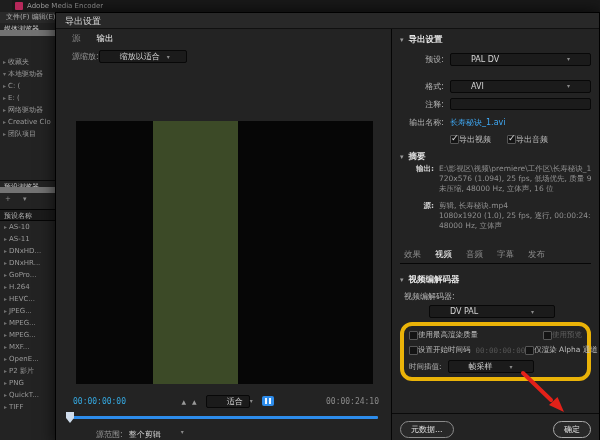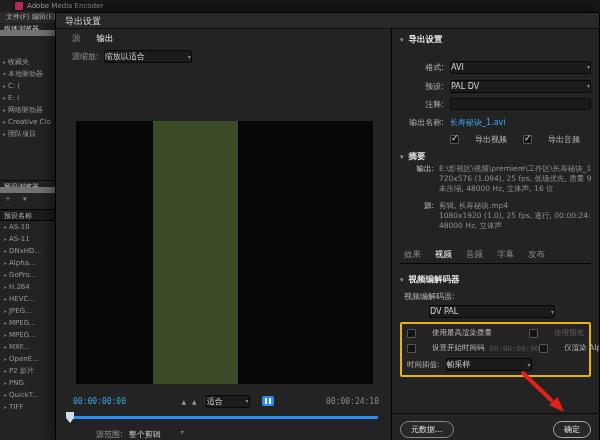--- a/index.html
+++ b/index.html
@@ -24,23 +24,23 @@
   
   .dialog{position:absolute;left:55px;top:12px;width:545px;height:433px;background:#232323;border:1px solid #000;box-shadow:0 0 16px rgba(0,0,0,.75);display:flex;flex-direction:column}
   .dlg-title{height:16px;line-height:16px;flex:none;background:#282828;border-bottom:1px solid #101010;padding-left:9px;font-size:9px;color:#d8d8d8}
   .dlg-body{flex:1;display:flex;min-height:0}
 
   
   .preview{width:336px;flex:none;border-right:1px solid #050505;display:flex;flex-direction:column;min-height:0;background:#232323}
   .ptabs{height:19px;flex:none;display:flex;align-items:center;gap:16px;padding-left:16px;font-size:8.5px}
   .ptab{color:#8a8a8a}
   .ptab.active{color:#fff}
-  .scalerow{height:17px;flex:none;display:flex;align-items:center;gap:5px;padding-left:16px}
+  .scalerow{height:17px;flex:none;display:flex;align-items:center;padding-left:16px}
   .lbl{color:#9a9a9a;font-size:8px}
-  .dd{background:#1b1b1b;border:1px solid #080808;border-radius:2px;height:13px;display:flex;align-items:center;padding:0 0;font-size:8px;color:#d5d5d5;white-space:nowrap}
+  .dd{background:#1b1b1b;border:1px solid #080808;border-radius:2px;height:13px;display:flex;align-items:center;padding:0 20px;font-size:8px;color:#d5d5d5;white-space:nowrap}
   .ch{margin-left:auto;padding-left:7px;color:#8a8a8a;font-size:6px;line-height:1}
   .scaledd{width:88px}
   .canvas-wrap{flex:1;position:relative;min-height:0}
   .canvas{position:absolute;left:20px;top:56px;width:297px;height:263px;background:#060606;overflow:hidden}
   .band{position:absolute;top:0;bottom:0;left:26%;width:28.5%;background:#3c4a27}
   .transport{height:20px;flex:none;display:flex;align-items:center;padding:0 12px 0 17px}
   .tc{font-family:"DejaVu Sans Mono",monospace;font-size:8px}
   .tc.cur{color:#35a8e0}
   .tc.dur{color:#8a8a8a}
   .sp{flex:1}
@@ -58,34 +58,34 @@
   
   .settings{flex:1;position:relative;padding:0 8px;overflow:hidden;min-width:0}
   .sec{display:flex;align-items:center;gap:5px;height:14px;font-size:8.5px;font-weight:bold;color:#e3e3e3}
   .tri{color:#9a9a9a;font-size:7px;font-weight:normal}
   .frow{display:flex;align-items:center;height:14px}
   .flbl{width:44px;flex:none;text-align:right;margin-right:6px;color:#b5b5b5;font-size:8px;white-space:nowrap}
   .f1{flex:1;min-width:0}
   .input{background:#1b1b1b;border:1px solid #080808;border-radius:2px;height:12px}
   .link{color:#3fa9f5;font-size:8px;white-space:nowrap;overflow:hidden;text-overflow:ellipsis}
   .cbrow{display:flex;gap:16px;align-items:center;margin-left:50px;height:12px}
-  .cb{display:flex;align-items:center;gap:16px;font-size:8px;color:#bdbdbd;white-space:nowrap;cursor:default}
+  .cb{display:flex;align-items:center;gap:0;font-size:8px;color:#bdbdbd;white-space:nowrap;cursor:default}
   .cb.dim{color:#5f5f5f}
   .box{width:9px;height:9px;flex:none;background:#141414;border:1px solid #565656;border-radius:1px;position:relative}
   .box.checked::after{content:"✓";position:absolute;left:0;top:-3px;font-size:9px;color:#e0e0e0}
   .sumrow{display:flex}
-  .sumlbl{width:34px;flex:none;text-align:right;margin-right:5px;color:#cfcfcf;font-size:7.5px;font-weight:normal;line-height:10px}
+  .sumlbl{width:34px;flex:none;text-align:right;margin-right:5px;color:#cfcfcf;font-size:7.5px;font-weight:bold;line-height:10px}
   .sumlines{flex:1;min-width:0;font-size:7.5px;color:#8f8f8f;line-height:10px}
   .sumlines div{white-space:nowrap;overflow:hidden}
   .stabs{display:flex;gap:14px;padding-left:4px;align-items:flex-end;height:16px;border-bottom:1px solid #060606;font-size:8.5px}
   .stab{color:#8a8a8a;padding-bottom:2px}
   .stab.active{color:#fff}
   .codeclbl{margin-left:4px;color:#b5b5b5;font-size:8px;height:11px}
   .codecdd{margin-left:29px;width:126px}
-  .gbox{border:2px solid #eab308;border-radius:2px;padding:4px 5px;display:flex;flex-direction:column;gap:5px}
+  .gbox{border:4px solid #eab308;border-radius:12px;padding:4px 5px;display:flex;flex-direction:column;gap:5px}
   .gbox .cb{font-size:7.5px}
   .grow{display:flex;align-items:center}
   .ml{margin-left:auto}
   .tcdim{color:#575757;font-size:7.5px;margin-left:5px;font-family:"DejaVu Sans Mono",monospace}
   .flbl2{color:#b5b5b5;font-size:7.5px;margin-right:6px}
   .interdd{width:86px}
   .botbar{position:absolute;left:0;right:0;bottom:0;height:31px;border-top:1px solid #0a0a0a;display:flex;align-items:center;padding:0 8px}
   .btn{border:1px solid #8a8a8a;border-radius:9px;padding:2px 10px;font-size:8px;color:#e0e0e0;background:#282828;white-space:nowrap}
   .btn.ok{border-color:#aaa}
 
@@ -114,21 +114,21 @@
     <div class="titem"><span class="tw">▸</span><span>Creative Clo</span></div>
     <div class="titem"><span class="tw">▸</span><span>团队项目</span></div>
   </div>
   <div class="paneltab pbtab">预设浏览器</div>
   <div class="ptools">+ ▾</div>
   <div class="pheader">预设名称</div>
   <div class="plist">
     <div class="pitem"><span class="tw">▸</span><span>AS-10</span></div>
     <div class="pitem"><span class="tw">▸</span><span>AS-11</span></div>
     <div class="pitem"><span class="tw">▸</span><span>DNxHD...</span></div>
-    <div class="pitem"><span class="tw">▸</span><span>Alpha...</span></div>
+    <div class="pitem"><span class="tw">▸</span><span>DNxHR...</span></div>
     <div class="pitem"><span class="tw">▸</span><span>GoPro...</span></div>
     <div class="pitem"><span class="tw">▸</span><span>H.264</span></div>
     <div class="pitem"><span class="tw">▸</span><span>HEVC...</span></div>
     <div class="pitem"><span class="tw">▸</span><span>JPEG...</span></div>
     <div class="pitem"><span class="tw">▸</span><span>MPEG...</span></div>
     <div class="pitem"><span class="tw">▸</span><span>MPEG...</span></div>
     <div class="pitem"><span class="tw">▸</span><span>MXF...</span></div>
     <div class="pitem"><span class="tw">▸</span><span>OpenE...</span></div>
     <div class="pitem"><span class="tw">▸</span><span>P2 影片</span></div>
     <div class="pitem"><span class="tw">▸</span><span>PNG</span></div>
@@ -182,31 +182,31 @@
             <span class="ch">▾</span>
         </div>
       </div>
     </div>
 
     <div class="settings">
       <div class="sec mt4">
         <span class="tri">▾</span>
         <span>导出设置</span>
       </div>
+      <div class="frow mt5">
+        <span class="flbl">预设:</span>
+        <div class="dd f1">
+          <span>PAL DV</span>
+            <span class="ch">▾</span>
+        </div>
+      </div>
       <div class="frow mt13">
         <span class="flbl">格式:</span>
         <div class="dd f1">
           <span>AVI</span>
-            <span class="ch">▾</span>
-        </div>
-      </div>
-      <div class="frow mt5">
-        <span class="flbl">预设:</span>
-        <div class="dd f1">
-          <span>PAL DV</span>
             <span class="ch">▾</span>
         </div>
       </div>
       <div class="frow mt12">
         <span class="flbl">注释:</span>
         <div class="input f1"></div>
       </div>
       <div class="frow mt6">
         <span class="flbl">输出名称:</span>
         <span class="link f1">长寿秘诀_1.avi</span>

